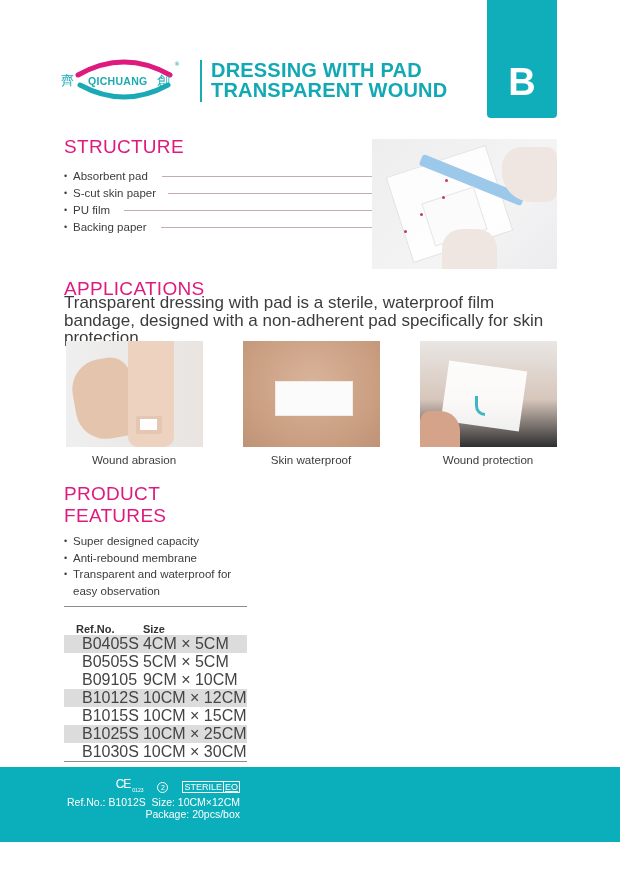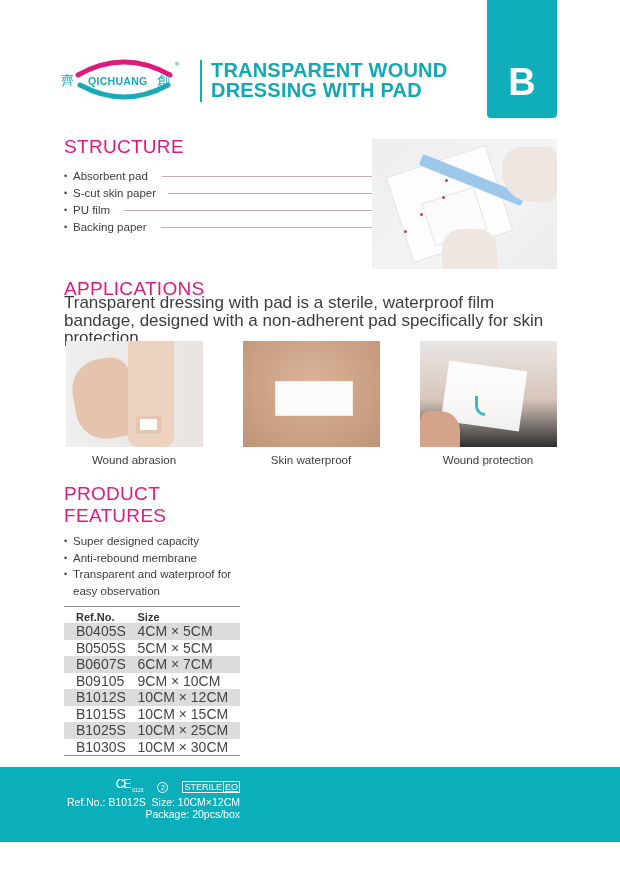--- a/index.html
+++ b/index.html
@@ -46,22 +46,22 @@
     .arrow3 { position: absolute; left: 55px; top: 55px; width: 10px; height: 20px; border-left: 3px solid #3bb8c4; border-bottom: 3px solid #3bb8c4; border-radius: 0 0 0 10px; }
     .cap { position: absolute; top: 453px; width: 160px; text-align: center; font-size: 11.6px; color: #3c3c3c; }
 
     
     .feat-list { position: absolute; left: 64px; top: 533px; width: 190px; list-style: none; }
     .feat-list li { font-size: 11.5px; line-height: 16.5px; color: #3c3c3c; display: flex; }
     .feat-list li .bullet { width: 9px; flex: none; font-size: 9px; }
 
     
     .spec-table { position: absolute; left: 64px; top: 606px; width: 176px; border-collapse: collapse; border-top: 1px solid #8c8c8c; border-bottom: 1px solid #8c8c8c; }
-    .spec-table th { text-align: left; font-size: 11px; font-weight: 700; color: #333; height: 16px; padding: 4px 0 0 12px; }
-    .spec-table td { font-size: 14px; color: #444; height: 16.5px; padding: 0 0 0 12px; white-space: nowrap; }
+    .spec-table th { text-align: left; font-size: 11px; font-weight: 700; color: #333; height: 16px; padding: 16px 0 0 12px; }
+    .spec-table td { font-size: 16px; color: #444; height: 16.5px; padding: 0 0 0 18px; white-space: nowrap; }
     .spec-table th:nth-child(2), .spec-table td:nth-child(2) { padding-left: 4px; }
     .spec-table tr.shade td { background: #dcdcdc; }
 
     
     .footer { position: absolute; left: 0; top: 767px; width: 620px; height: 75px; background: #0aafbb; color: #fff; }
     .footer .info { position: absolute; right: 380px; top: 13px; text-align: right; font-size: 10.5px; line-height: 12px; }
     .cert-row { display: flex; justify-content: flex-end; align-items: center; gap: 14px; margin-bottom: 2px; height: 14px; }
     .ce { font-size: 12px; letter-spacing: -1px; }
     .ce small { font-size: 5px; letter-spacing: 0; vertical-align: sub; margin-left: 2px; }
     .noreuse { width: 11px; height: 11px; border: 1px solid #fff; border-radius: 50%; font-size: 7px; line-height: 9px; text-align: center; }
@@ -77,22 +77,22 @@
     <path d="M18 20 Q64 -6 110 20" stroke="#df1a7e" stroke-width="5" fill="none" stroke-linecap="round"></path>
     <path d="M20 30 Q64 54 108 30" stroke="#1aaab5" stroke-width="5" fill="none" stroke-linecap="round"></path>
     <text x="1" y="30" font-size="13" fill="#1aaab5" font-family="DejaVu Sans, sans-serif">齊</text>
     <text x="28" y="30" font-size="10.5" font-weight="700" fill="#1aaab5" font-family="Liberation Sans, sans-serif" letter-spacing="0.3">QICHUANG</text>
     <text x="97" y="30" font-size="13" fill="#1aaab5" font-family="DejaVu Sans, sans-serif">創</text>
     <text x="114" y="11" font-size="6" fill="#1aaab5" font-family="DejaVu Sans, sans-serif">®</text>
   </svg>
 </div>
 <div class="header-divider"></div>
 <div class="title">
+  <div>DRESSING WITH PAD</div>
   <div>TRANSPARENT WOUND</div>
-  <div>DRESSING WITH PAD</div>
 </div>
 <div class="badge">B</div>
 
 <div class="h2" style="left:64px; top:136px;">STRUCTURE</div>
 <ul class="struct-list">
   <li>
     <span class="bullet">•</span>
     <span>Absorbent pad</span>
     <span class="line" style="margin-left:14px;"></span>
   </li>
@@ -171,24 +171,20 @@
     </tr>
   </thead>
   <tbody>
     <tr class="shade">
         <td>B0405S</td>
         <td>4CM × 5CM</td>
       </tr>
     <tr>
         <td>B0505S</td>
         <td>5CM × 5CM</td>
-      </tr>
-    <tr class="shade">
-        <td>B0607S</td>
-        <td>6CM × 7CM</td>
       </tr>
     <tr>
         <td>B09105</td>
         <td>9CM × 10CM</td>
       </tr>
     <tr class="shade">
         <td>B1012S</td>
         <td>10CM × 12CM</td>
       </tr>
     <tr>

